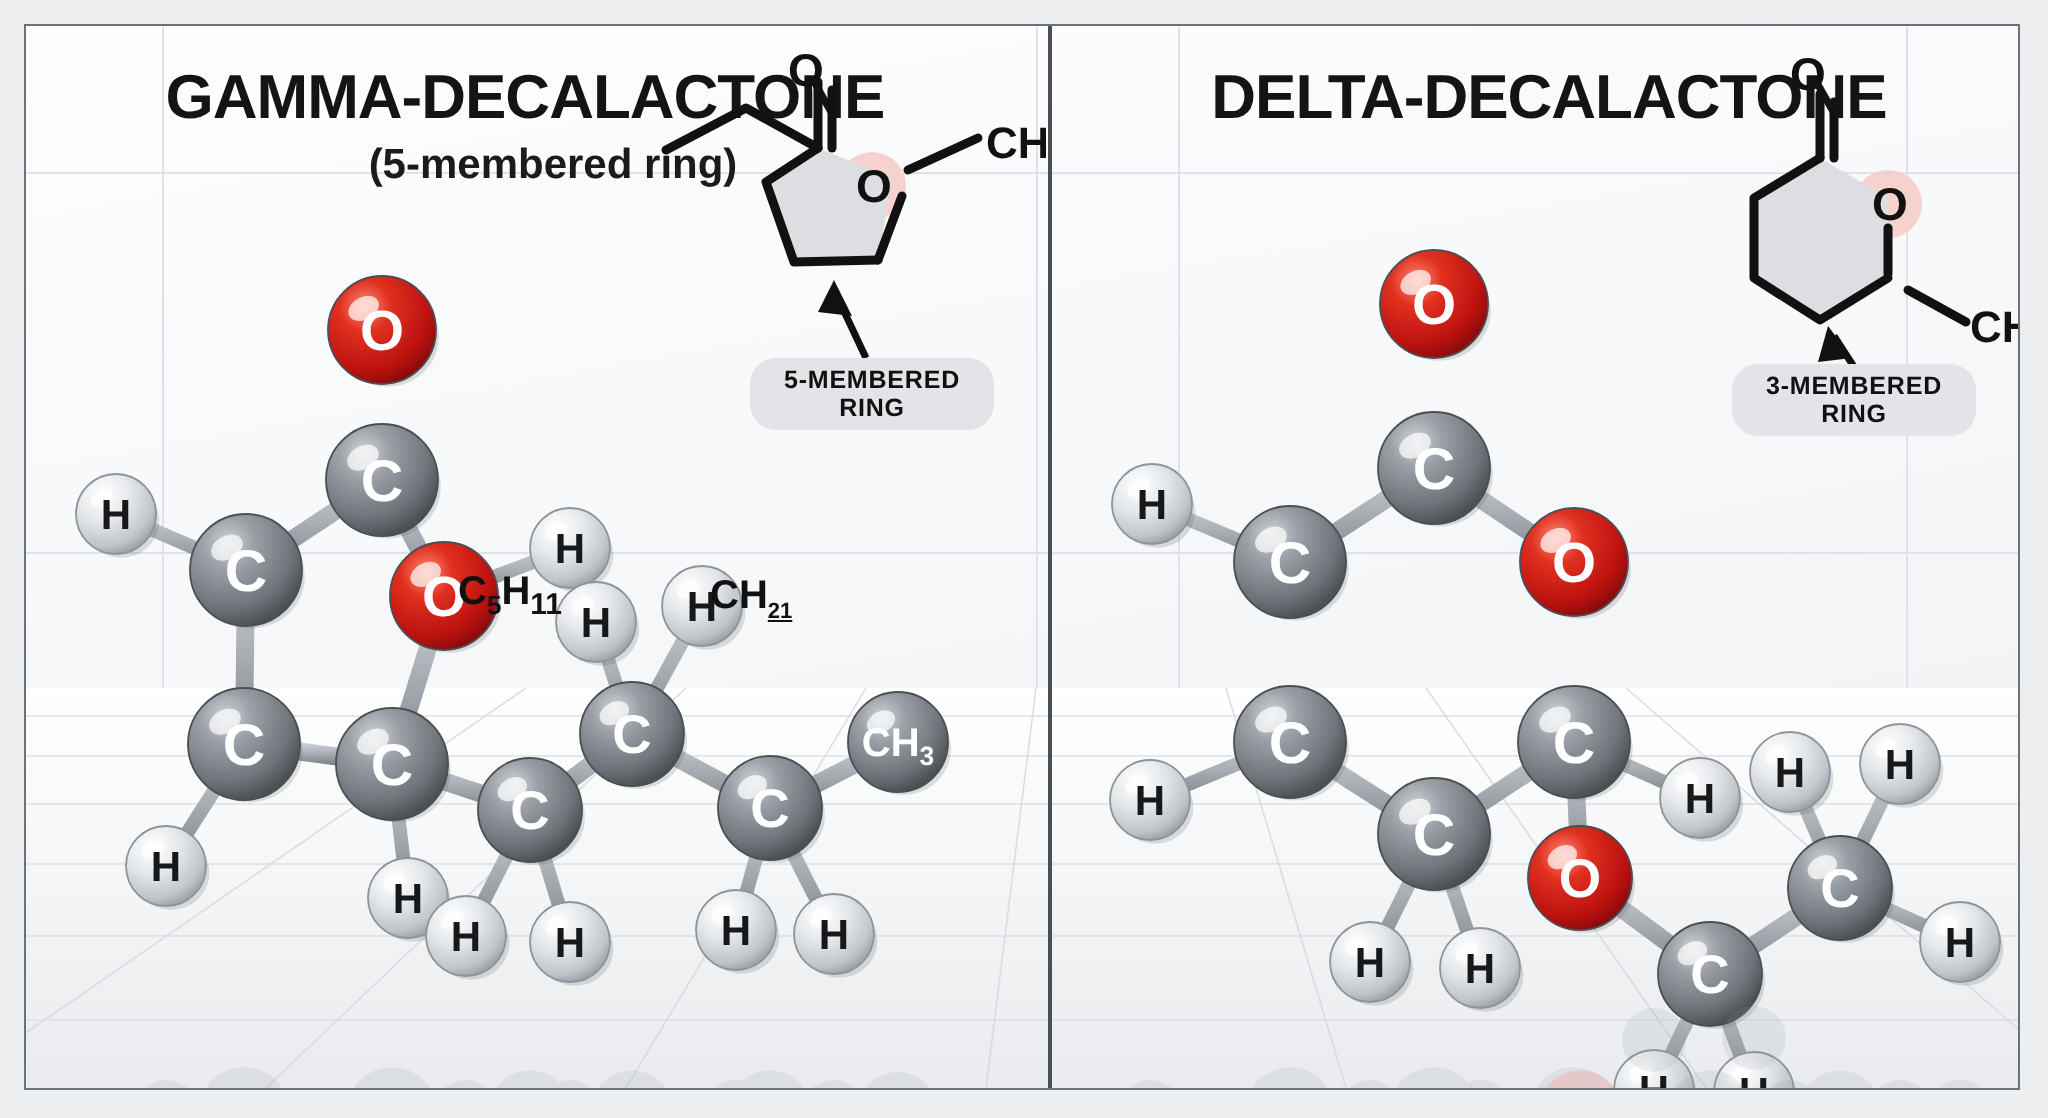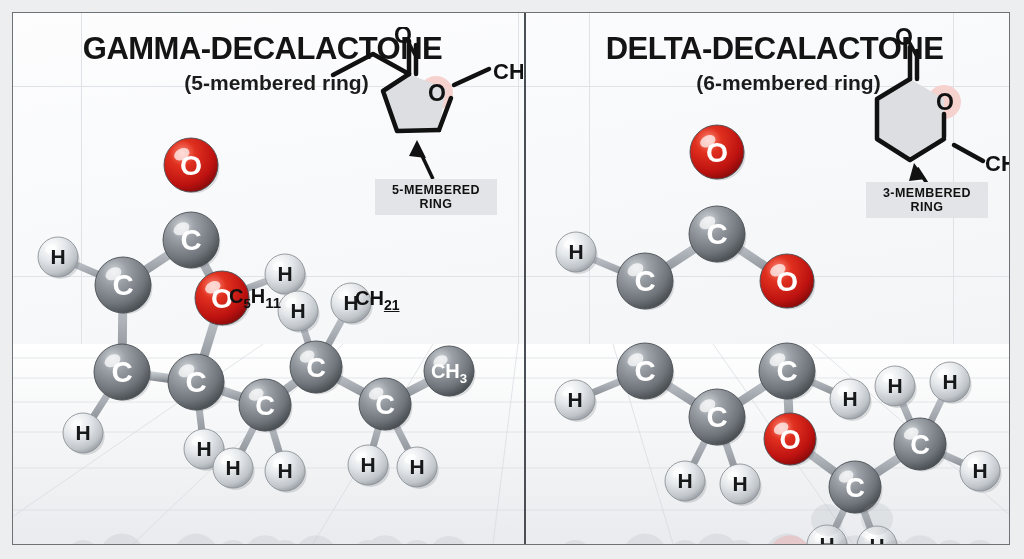--- a/index.html
+++ b/index.html
@@ -53,20 +53,21 @@
 
   
   .inset{position:absolute;}
   .inset svg{display:block;}
   .ringlabel{
     position:absolute;
     background:#e2e4e7;
     color:#111;font-size:12.5px;font-weight:bold;letter-spacing:.4px;
     text-align:center;line-height:14px;padding:4px 7px;
     white-space:pre-line;
+    border-radius:13px;
   }
 </style>
 </head>
 <body>
 
 <div id="stage">
   <div class="panel">
 
     <div class="guide gv" style="left:68px;"></div>
     <div class="guide gv" style="left:505px;"></div>
@@ -295,21 +296,21 @@
               <circle cx="355" cy="457" r="16" fill="#9aa0a6"></circle>
               <circle cx="404" cy="457" r="16" fill="#9aa0a6"></circle>
               <circle cx="436" cy="457" r="20" fill="#9aa0a6"></circle>
             </g>
           </svg>
 
         <div style="position:absolute;left:216px;top:186px;font-size:20px;font-weight:bold;color:#111;">
           C<sub style="font-size:13px;">5</sub>H<sub style="font-size:15px;">11</sub>
         </div>
         <div style="position:absolute;left:342px;top:188px;font-size:20px;font-weight:bold;color:#111;">
-          CH<sub style="font-size:14px;text-decoration:underline;">21</sub>
+          CH<sub style="font-size:11px;text-decoration:underline;">21</sub>
         </div>
       </div>
 
       <div class="inset" style="left:300px;top:14px;">
         <svg width="210" height="190" viewBox="0 0 210 190">
           <circle cx="123" cy="66" r="17" fill="#f6d2cf"></circle>
           <polygon points="96,47 133,62 126,103 84,104 70,64" fill="#dcdee1" stroke="#111" stroke-width="0"></polygon>
           <g stroke="#111" stroke-width="4.5" fill="none" stroke-linecap="round" stroke-linejoin="round">
             <path d="M96,47 L70,64 L84,104 L126,103"></path>
             <path d="M96,47 L60,27 L20,48"></path>
@@ -324,21 +325,20 @@
           <path d="M120,152 L104,118" stroke="#111" stroke-width="3.5" fill="none"></path>
           <polygon points="104,113 113,131 96,129" fill="#111"></polygon>
         </svg>
       </div>
       <div class="ringlabel" style="left:362px;top:166px;width:108px;">5-MEMBERED
 RING</div>
     </div>
 
     <div class="side right">
       <div class="title">DELTA-DECALACTONE</div>
-      <div class="subtitle">(6-membered ring)</div>
 
       <div class="mol">
         <svg id="molR" width="499" height="447" viewBox="0 0 499 447">
             <defs>
               <radialGradient id="oxgR" cx="34%" cy="28%" r="75%">
                 <stop offset="0%" stop-color="#ff8a78"></stop>
                 <stop offset="32%" stop-color="#e0301f"></stop>
                 <stop offset="78%" stop-color="#bd1210"></stop>
                 <stop offset="100%" stop-color="#8d0b0b"></stop>
               </radialGradient>

